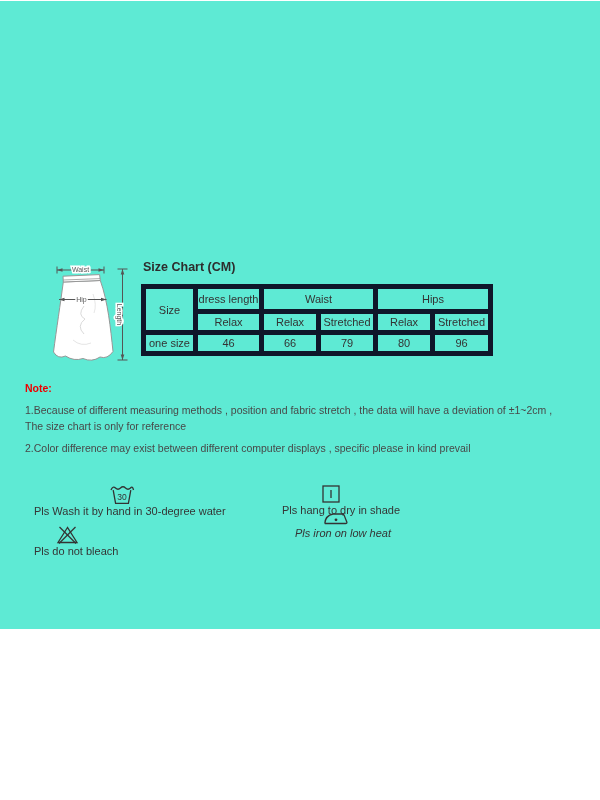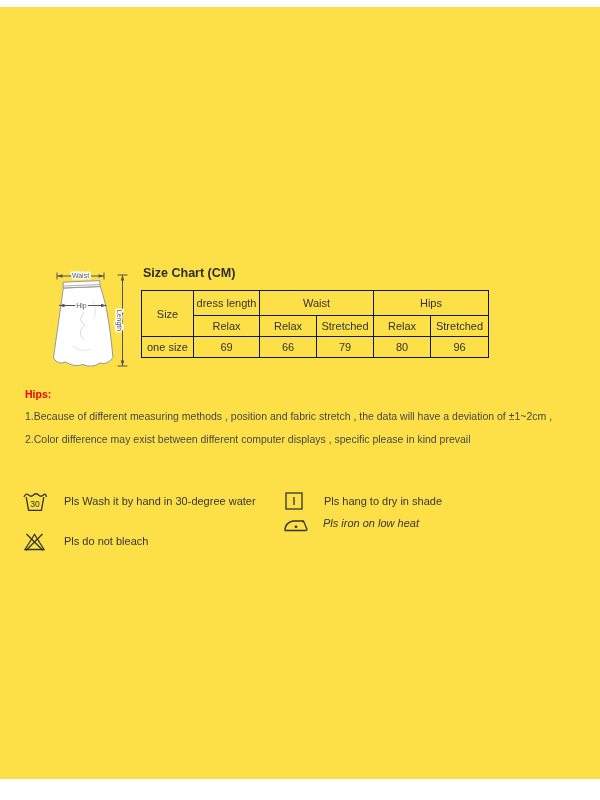--- a/index.html
+++ b/index.html
@@ -1,24 +1,24 @@
 <!DOCTYPE html>
 <html><head>
 <meta charset="utf-8">
 <style>
   * { box-sizing: border-box; }
   html, body { margin: 0; padding: 0; background: #ffffff; }
   body { font-family: "Liberation Sans", sans-serif; }
   .canvas {
     position: relative;
     width: 600px;
-    height: 772px;
-    background: #fde047;
+    height: 628px;
+    background: #5eead4;
     overflow: hidden;
-    margin: 7px auto;
+    margin: 1px auto;
   }
 
   
   .diagram {
     position: absolute;
     left: 45px;
     top: 255px;
     width: 95px;
     height: 110px;
   }
@@ -39,21 +39,21 @@
     position: absolute;
     left: 141px;
     top: 283px;
     border-collapse: collapse;
     table-layout: fixed;
     font-size: 11px;
     color: #333333;
     text-align: center;
   }
   .size-table th, .size-table td {
-    border: 1px solid #0f172a;
+    border: 5px solid #0f172a;
     font-weight: normal;
     padding: 0;
     overflow: hidden;
     white-space: nowrap;
   }
   .size-table tr.hdr1 { height: 25px; }
   .size-table tr.hdr2 { height: 21px; }
   .size-table tr.data { height: 21px; }
 
   
@@ -75,37 +75,38 @@
     margin: 0 0 7px 0;
     line-height: 15.5px;
   }
 
   
   .care-item {
     position: absolute;
     display: flex;
     align-items: center;
     height: 22px;
+    flex-direction: column;
   }
   .care-item .icon-wrap {
     width: 30px;
     display: flex;
     align-items: center;
     justify-content: flex-start;
     flex: none;
   }
   .care-item.right .icon-wrap { width: 28px; }
   .care-label {
     font-size: 11px;
     color: #353535;
     margin-left: 12px;
     white-space: nowrap;
   }
   .pos-wash   { left: 22px;  top: 483px; }
-  .pos-dry    { left: 284px; top: 483px; }
+  .pos-dry    { left: 270px; top: 483px; }
   .pos-bleach { left: 22px;  top: 523px; }
   .pos-iron   { left: 283px; top: 505px; font-style: italic; }
 
   svg { display: block; }
 </style>
 </head>
 <body>
 
 <div class="canvas">
 
@@ -176,33 +177,33 @@
     </tr>
     <tr class="hdr2">
       <th>Relax</th>
       <th>Relax</th>
       <th>Stretched</th>
       <th>Relax</th>
       <th>Stretched</th>
     </tr>
     <tr class="data">
       <td>one size</td>
-      <td>69</td>
+      <td>46</td>
       <td>66</td>
       <td>79</td>
       <td>80</td>
       <td>96</td>
     </tr>
   </tbody>
     </table>
 
   <div class="notes">
-    <p class="heading">Hips:</p>
+    <p class="heading">Note:</p>
     <p><span>1.Because of different measuring methods , position and fabric stretch , the data will have a deviation of ±1~2cm ,</span><br>
-      </p>
+      <span>The size chart is only for reference</span></p>
     <p>2.Color difference may exist between different computer displays , specific please in kind prevail</p>
   </div>
 
   <div class="care-item pos-wash">
     <span class="icon-wrap">
       <svg width="26" height="21" viewBox="0 0 26 21">
         <path d="M2 6 Q4 1.5 6.5 4 T11.5 4 T16.5 4 T21.5 4 Q23.5 1.5 24.5 6" fill="none" stroke="#333333" stroke-width="1.3"></path>
         <path d="M4.2 6.2 L6.6 19.3 L19.4 19.3 L21.8 6.2" fill="none" stroke="#333333" stroke-width="1.3"></path>
         <text x="13" y="15.6" font-size="8.5" text-anchor="middle" fill="#333333">30</text>
       </svg>

